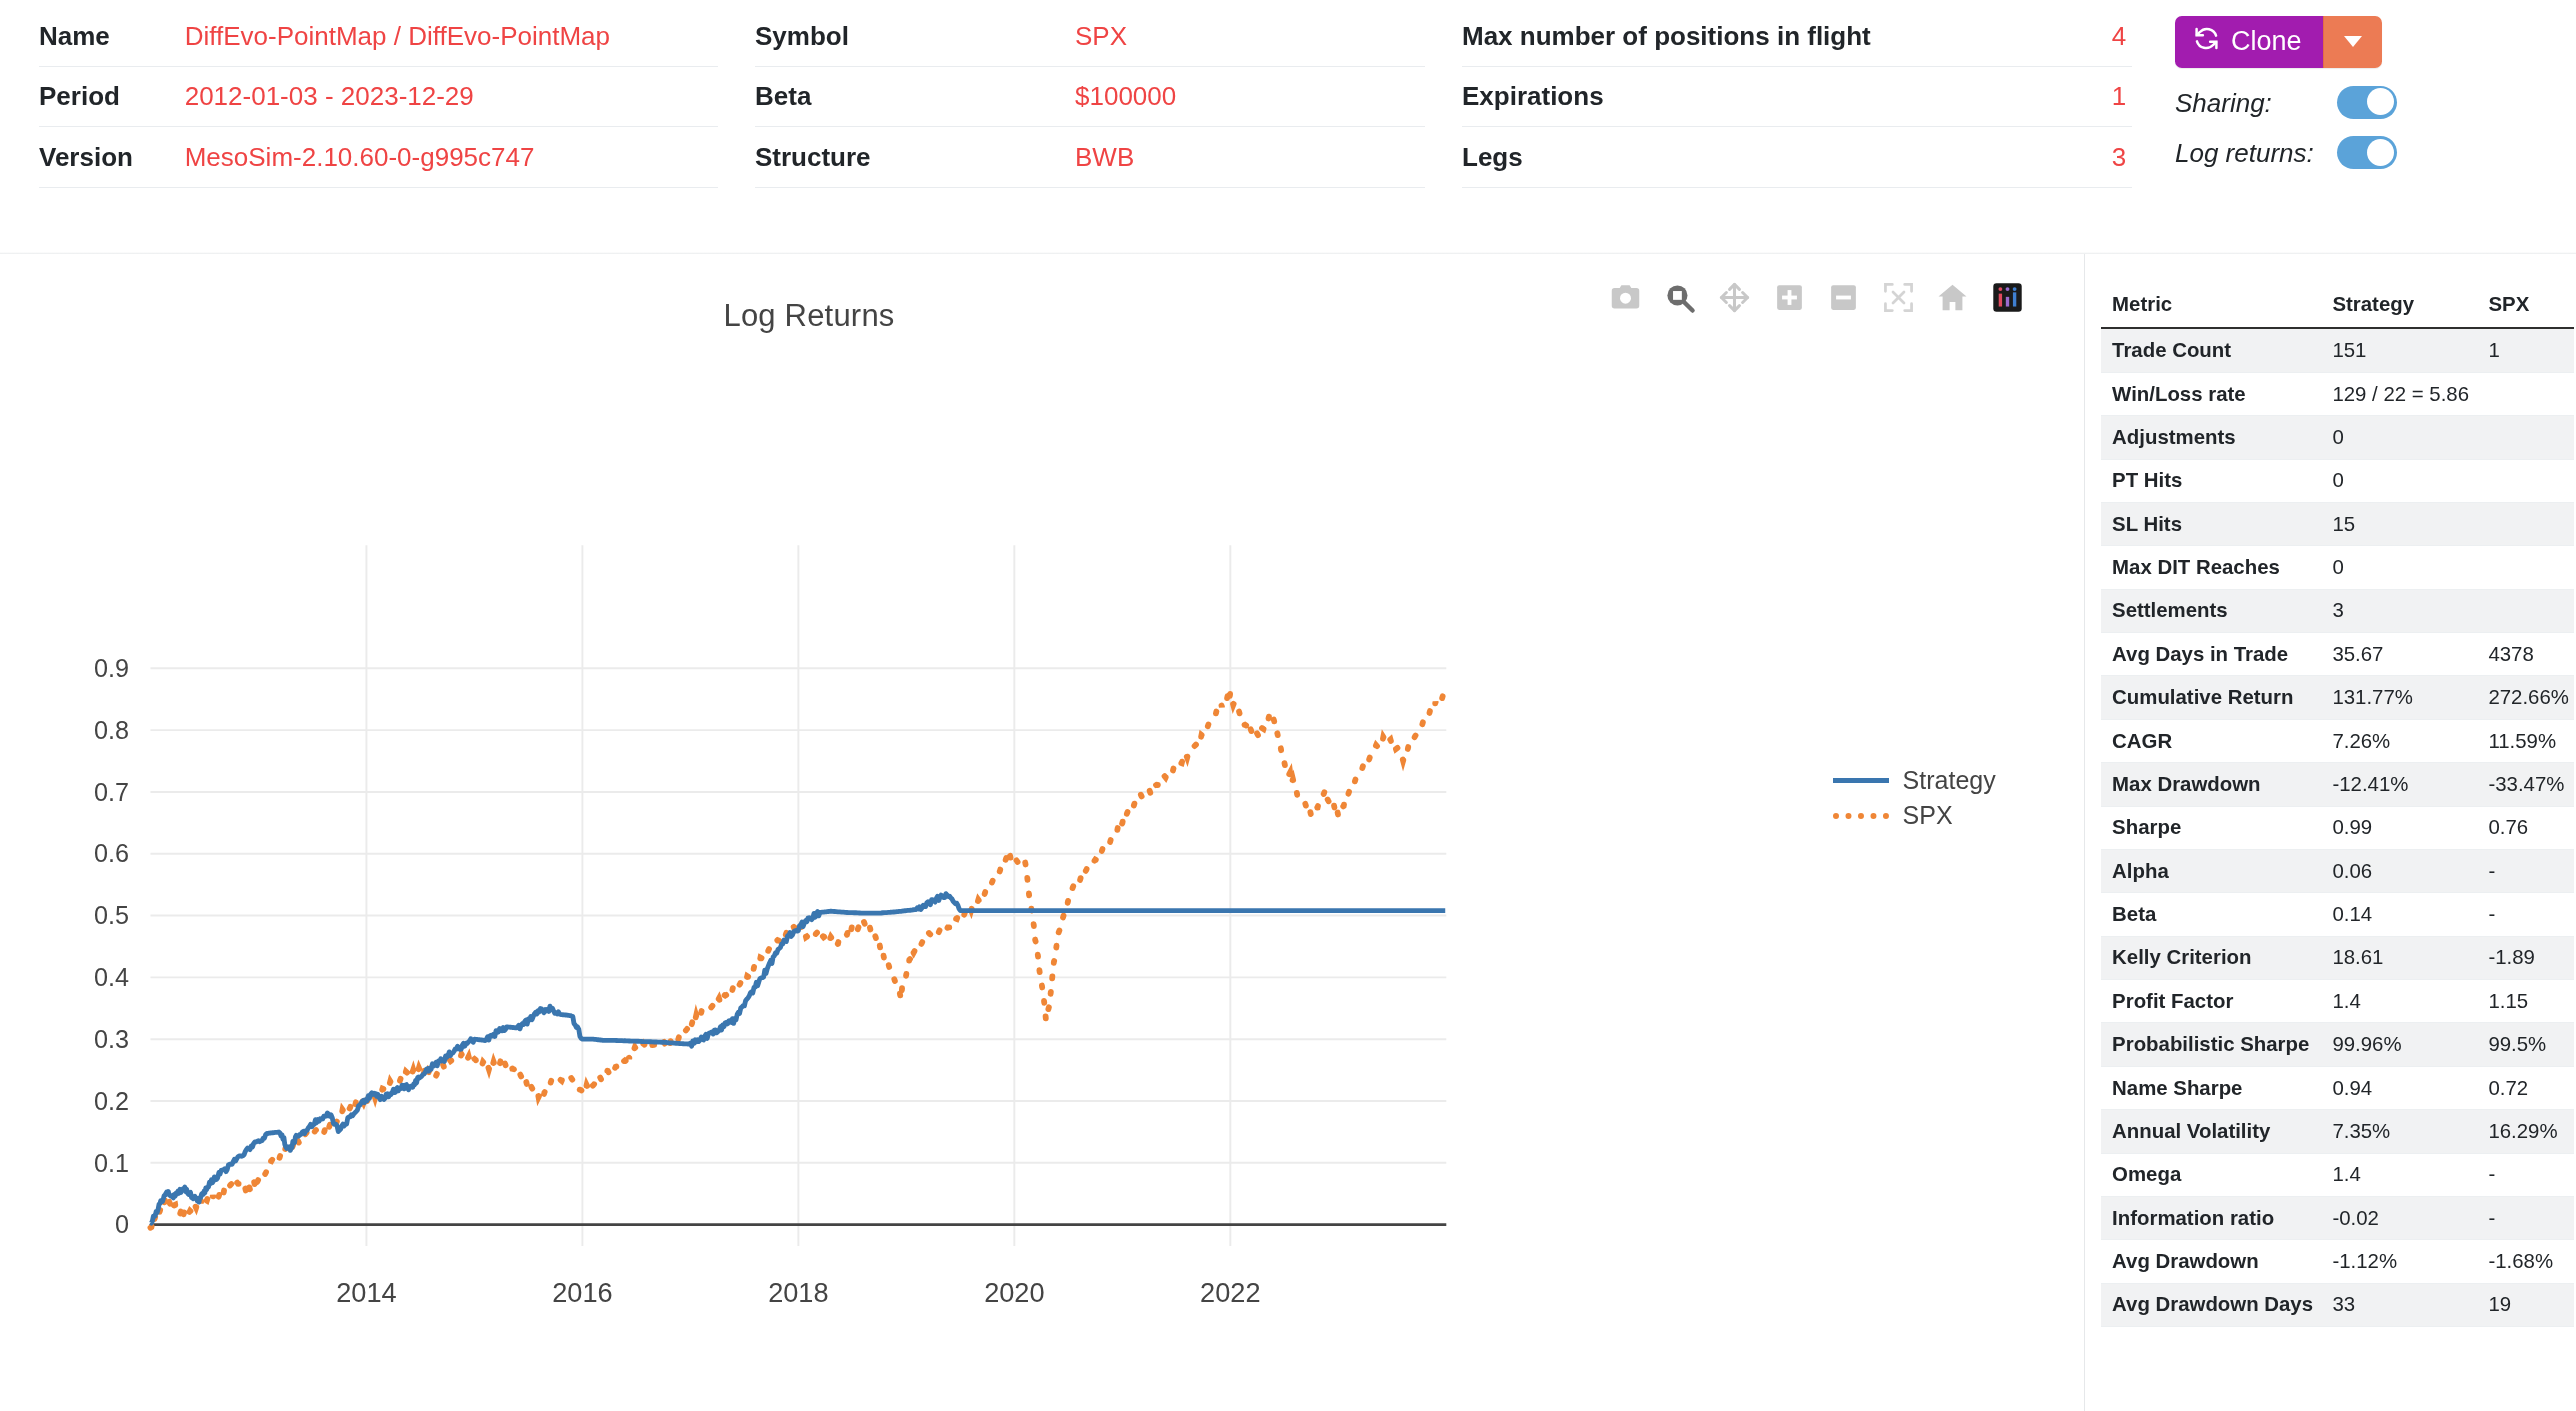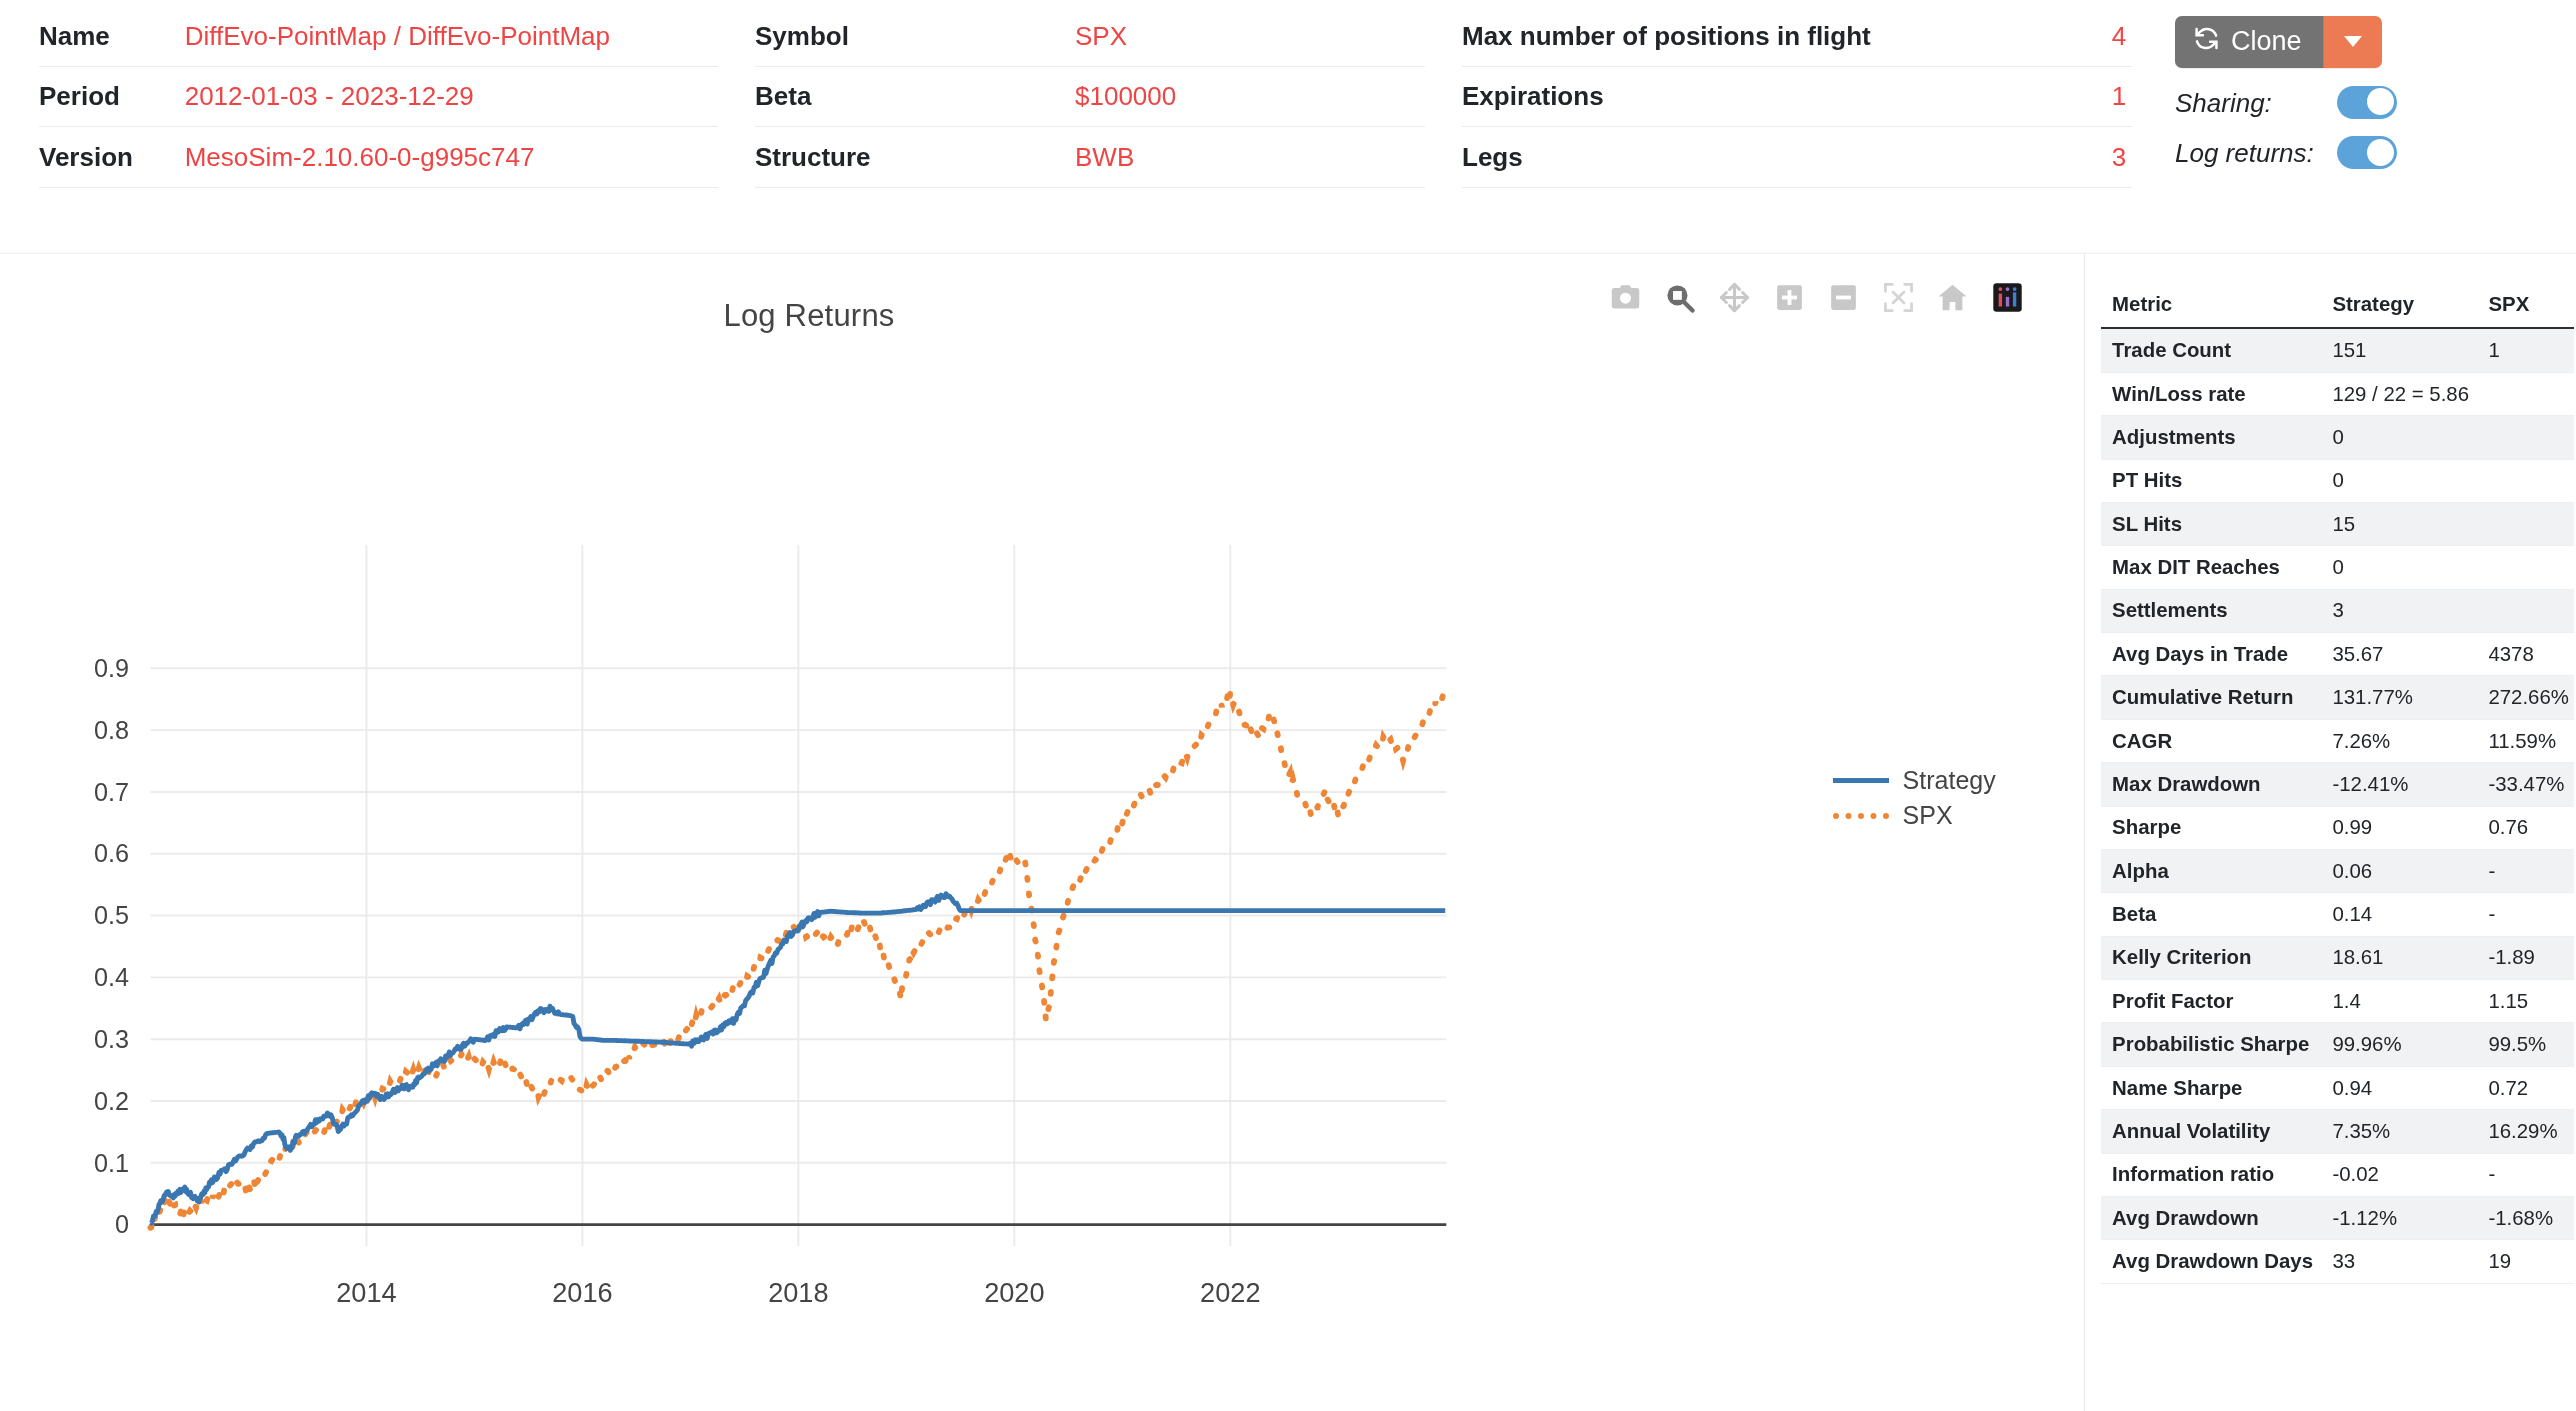--- a/index.html
+++ b/index.html
@@ -67,21 +67,21 @@
 
   
   .clone-group {
     display: inline-flex;
     align-items: stretch;
     border-radius: 6.8px;
     overflow: hidden;
     box-shadow: 0 1px 1px rgba(0,0,0,.08);
   }
   .clone-btn {
-    background: #737373;
+    background: #a21caf;
     color: #ffffff;
     border: none;
     font-size: 27px;
     font-family: "Liberation Sans", sans-serif;
     padding: 9.7px 21.4px 10.7px 17.5px;
     display: flex;
     align-items: center;
     gap: 11.6px;
     cursor: pointer;
     border-right: 1.9px solid #e16c46;
@@ -534,20 +534,25 @@
             <td class="m-name">Name Sharpe</td>
             <td class="m-strategy">0.94</td>
             <td class="m-spx">0.72</td>
           </tr>
           <tr>
             <td class="m-name">Annual Volatility</td>
             <td class="m-strategy">7.35%</td>
             <td class="m-spx">16.29%</td>
           </tr>
           <tr>
+            <td class="m-name">Omega</td>
+            <td class="m-strategy">1.4</td>
+            <td class="m-spx">-</td>
+          </tr>
+          <tr>
             <td class="m-name">Information ratio</td>
             <td class="m-strategy">-0.02</td>
             <td class="m-spx">-</td>
           </tr>
           <tr>
             <td class="m-name">Avg Drawdown</td>
             <td class="m-strategy">-1.12%</td>
             <td class="m-spx">-1.68%</td>
           </tr>
           <tr>

